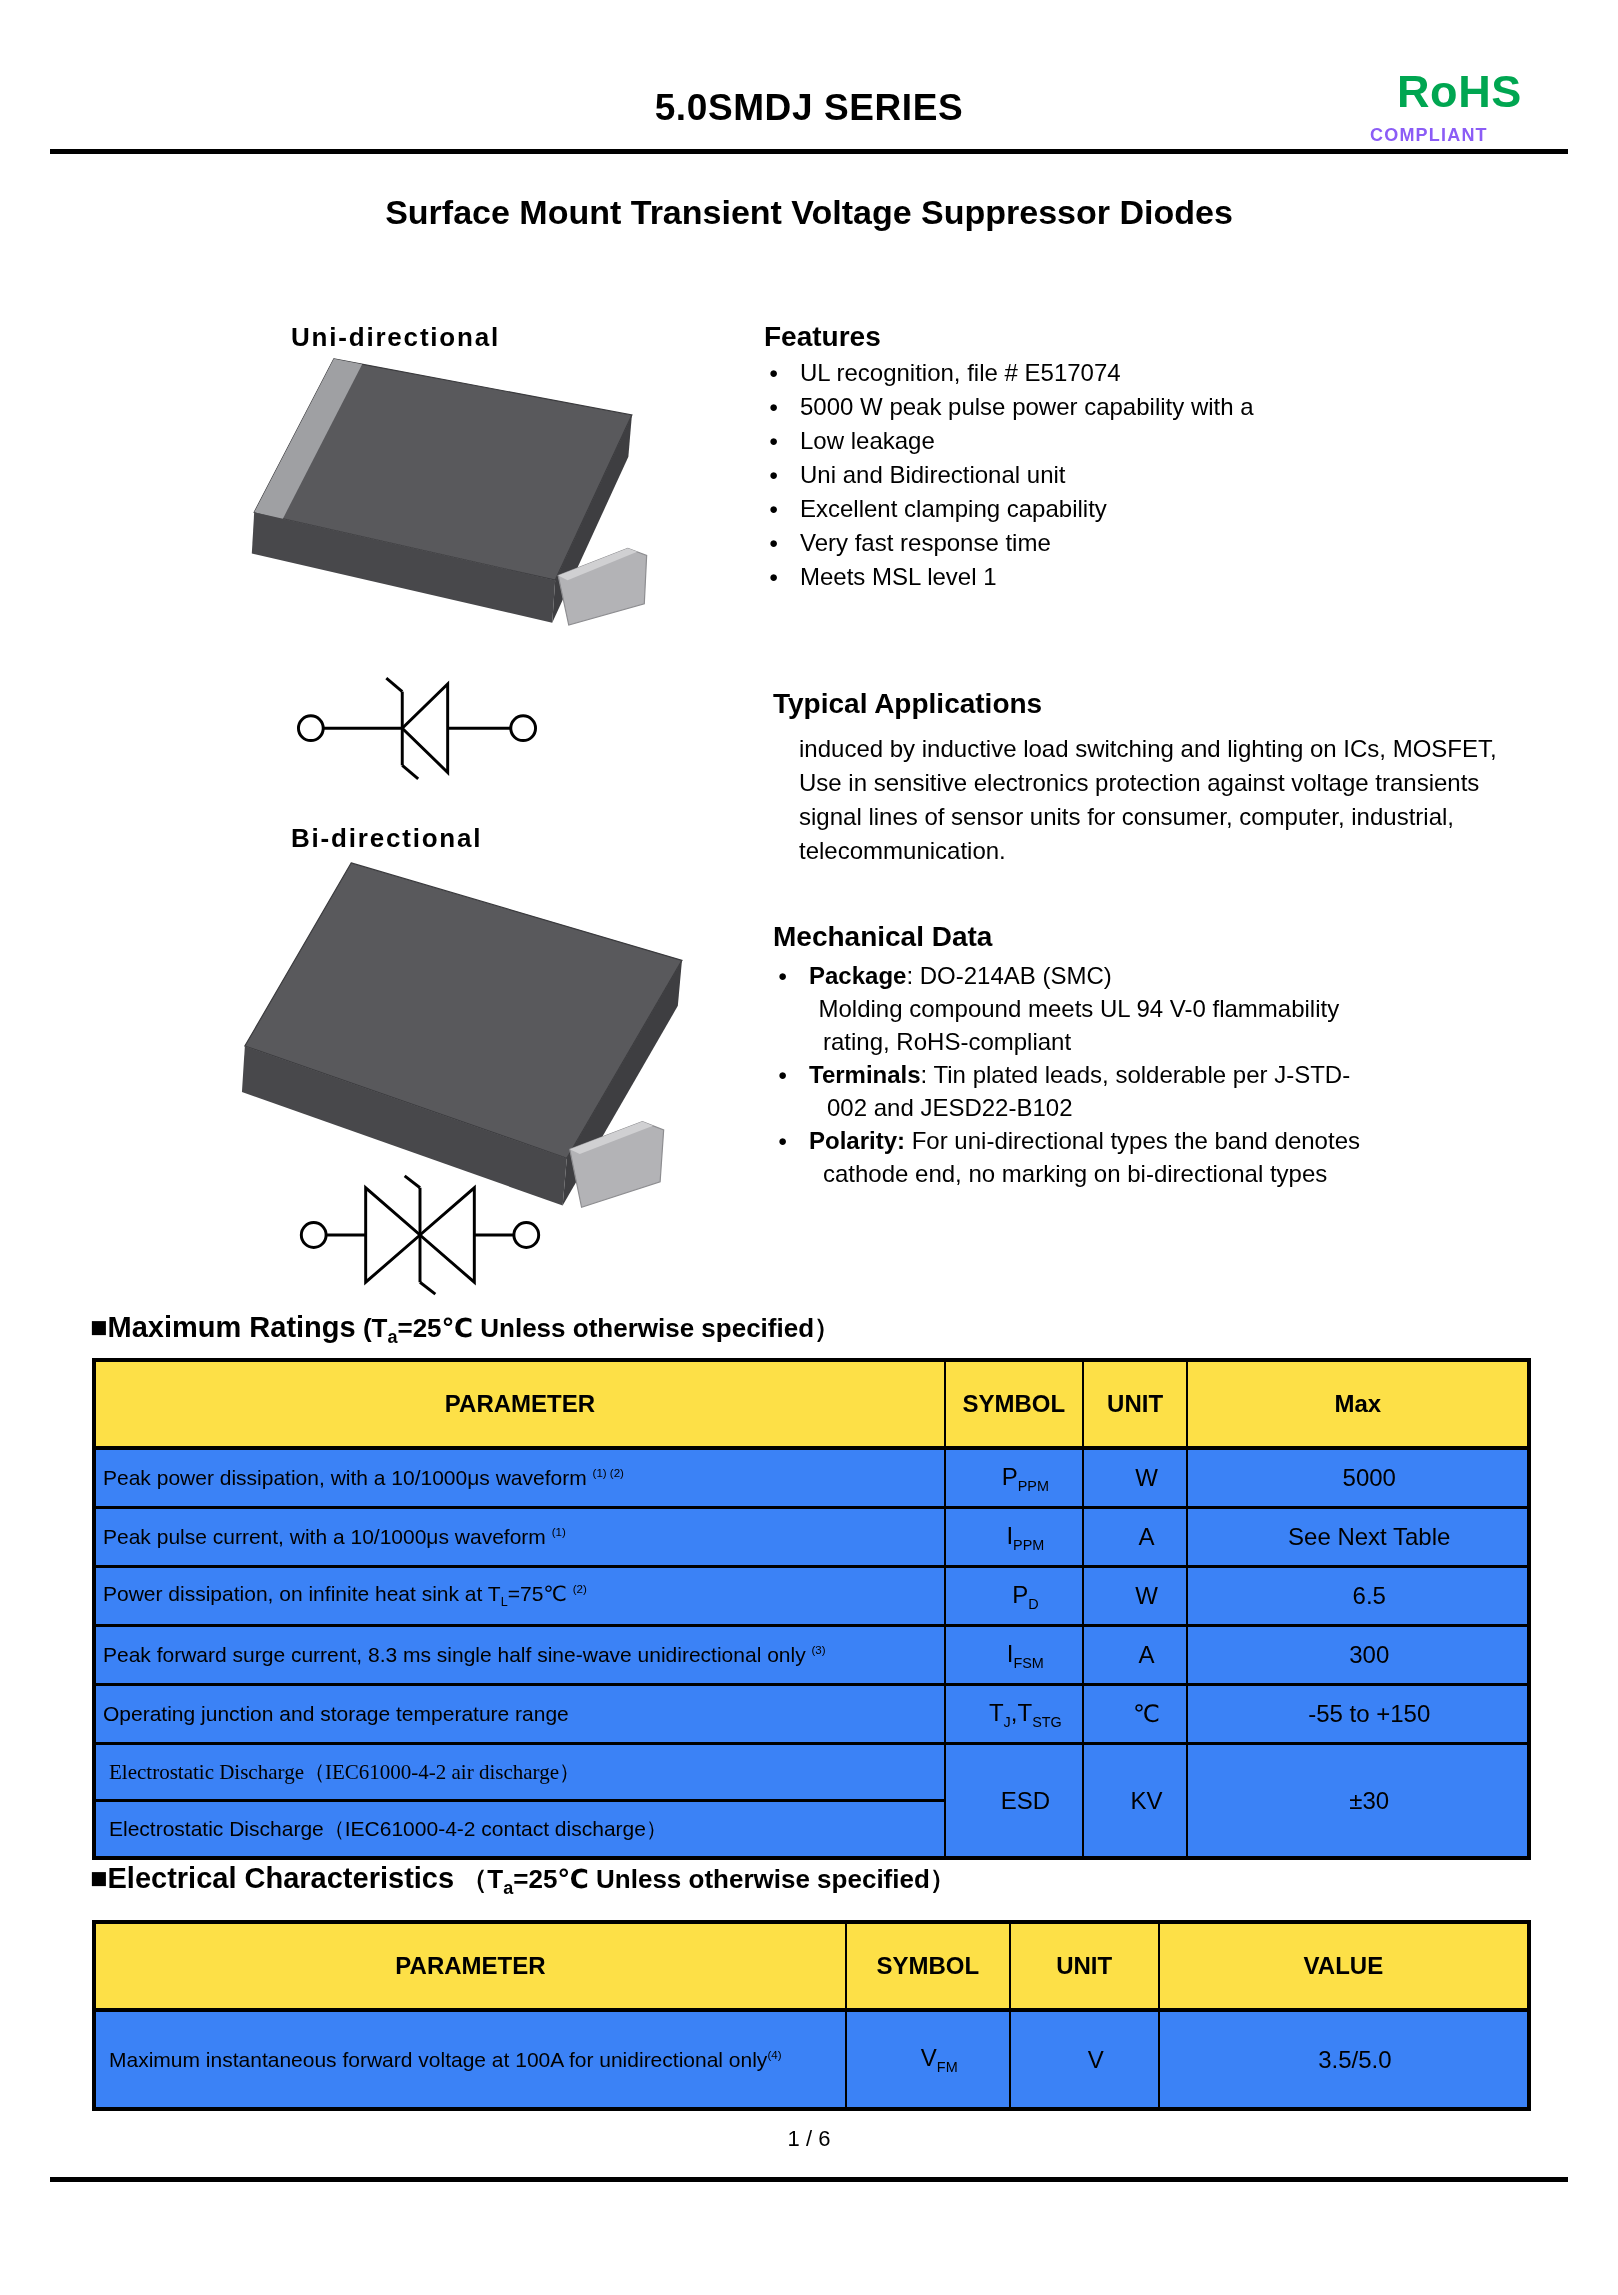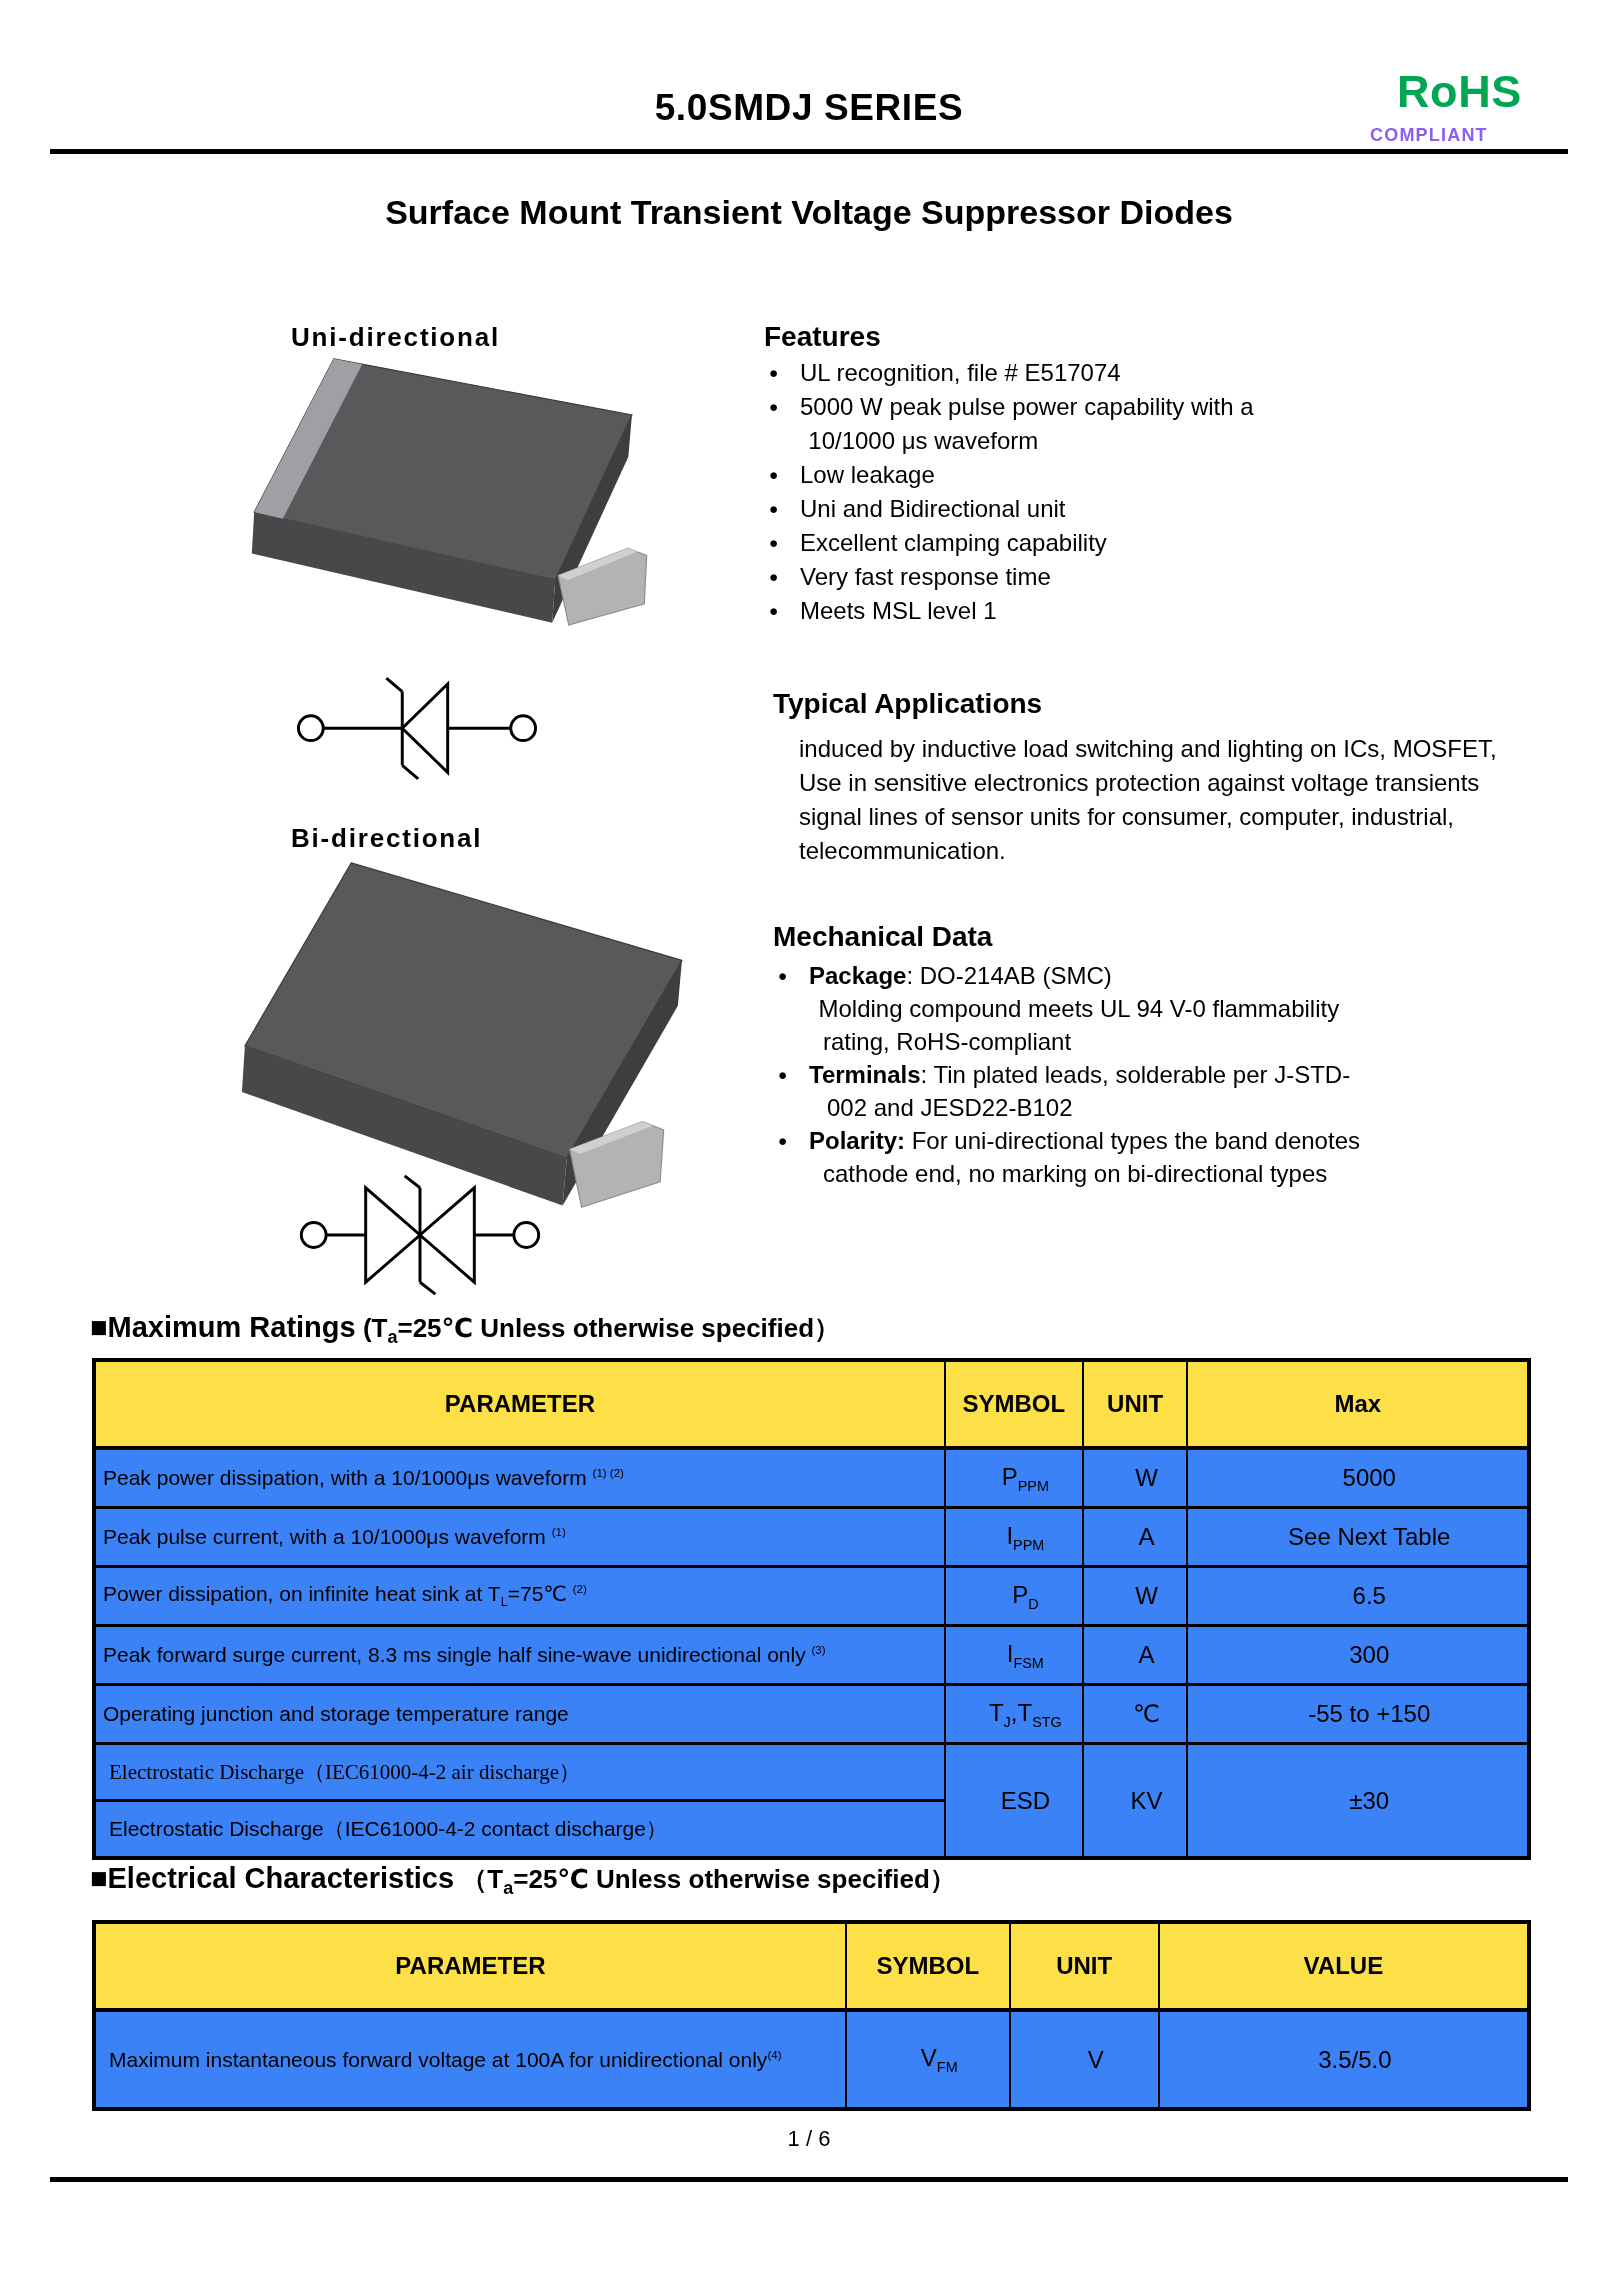--- a/index.html
+++ b/index.html
@@ -103,21 +103,20 @@
     <div class="feat-item">
       <span class="blt">●</span>
       <div>
           <div>UL recognition, file # E517074</div>
         </div>
     </div>
     <div class="feat-item">
       <span class="blt">●</span>
       <div>
         <div>5000 W peak pulse power capability with a</div>
-        <div class="cont">10/1000 μs waveform</div>
       </div>
     </div>
     <div class="feat-item">
       <span class="blt">●</span>
       <div>
           <div>Low leakage</div>
         </div>
     </div>
     <div class="feat-item">
       <span class="blt">●</span>

